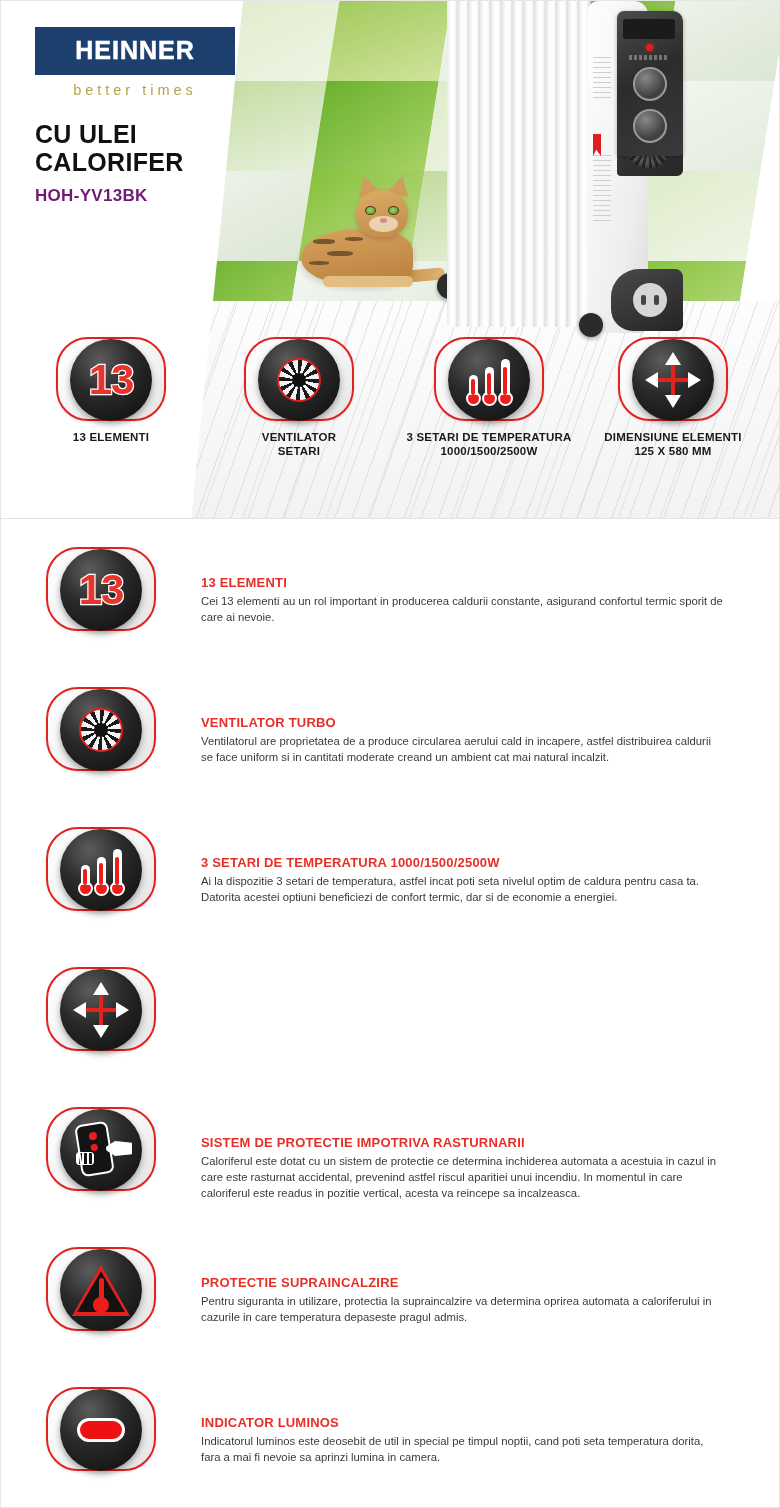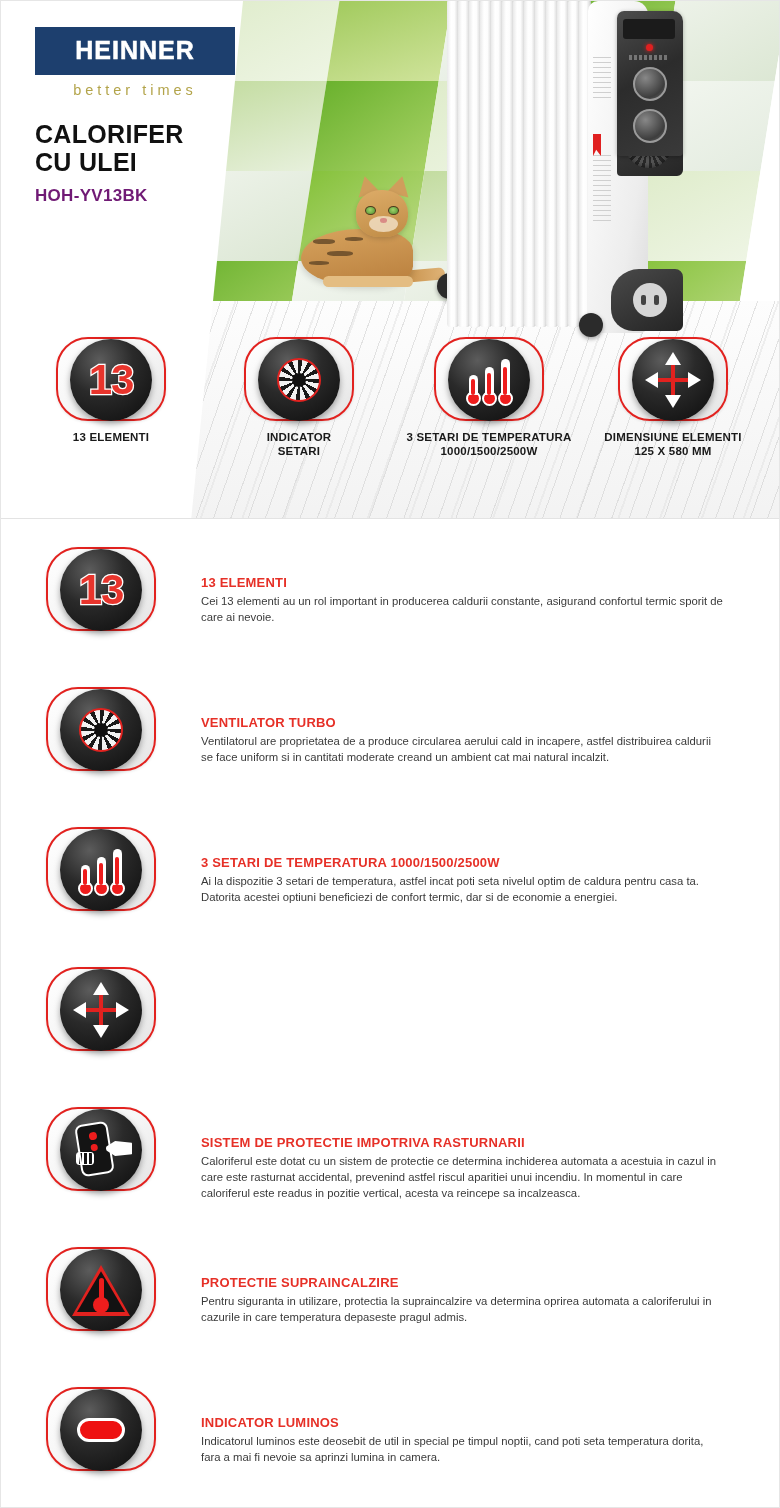--- a/index.html
+++ b/index.html
@@ -299,23 +299,23 @@
 
     <div style="position:absolute; left:34px; top:26px; width:200px;">
       <div style="background:#1d3f6e; padding:9px 10px 10px 10px; text-align:center;">
         <span style="color:#fff; font-size:25px; font-weight:bold; letter-spacing:1px;
                      -webkit-text-stroke:.5px #fff;">HEINNER</span>
       </div>
       <div style="text-align:center; color:#b3a44a; font-size:14.5px; letter-spacing:4px;
                   margin-top:7px;">better times</div>
       <div style="margin-top:22px;">
         <div style="font-size:25px; font-weight:bold; color:#111; line-height:1.13;
+                    letter-spacing:.3px;">CU ULEI</div>
+        <div style="font-size:25px; font-weight:bold; color:#111; line-height:1.13;
                     letter-spacing:.3px;">CALORIFER</div>
-        <div style="font-size:25px; font-weight:bold; color:#111; line-height:1.13;
-                    letter-spacing:.3px;">CU ULEI</div>
         <div style="font-size:17px; font-weight:bold; color:#701a75; margin-top:9px;
                     letter-spacing:.3px;">HOH-YV13BK</div>
       </div>
     </div>
 
     <div class="cat">
       <div class="cat-tail"></div>
       <div class="cat-body">
         <div class="cat-stripe" style="left:12px; top:10px; width:22px; height:5px;"></div>
         <div class="cat-stripe" style="left:26px; top:22px; width:26px; height:5px;"></div>
@@ -386,21 +386,21 @@
         </div>
       </div>
 
       <div class="hero-icon-cell" style="left:243px; top:0; width:110px;">
         <div class="tile">
           <div class="disc">
             <div class="ico-fan"></div>
           </div>
         </div>
         <div class="cap">
-          <div>INDICATOR</div>
+          <div>VENTILATOR</div>
           <div>SETARI</div>
         </div>
       </div>
 
       <div class="hero-icon-cell" style="left:433px; top:0; width:110px;">
         <div class="tile" style="margin:0 auto;">
           <div class="disc">
             <div class="ico-thermos">
               <div class="thermo t1">
                   <div class="stem"></div>

